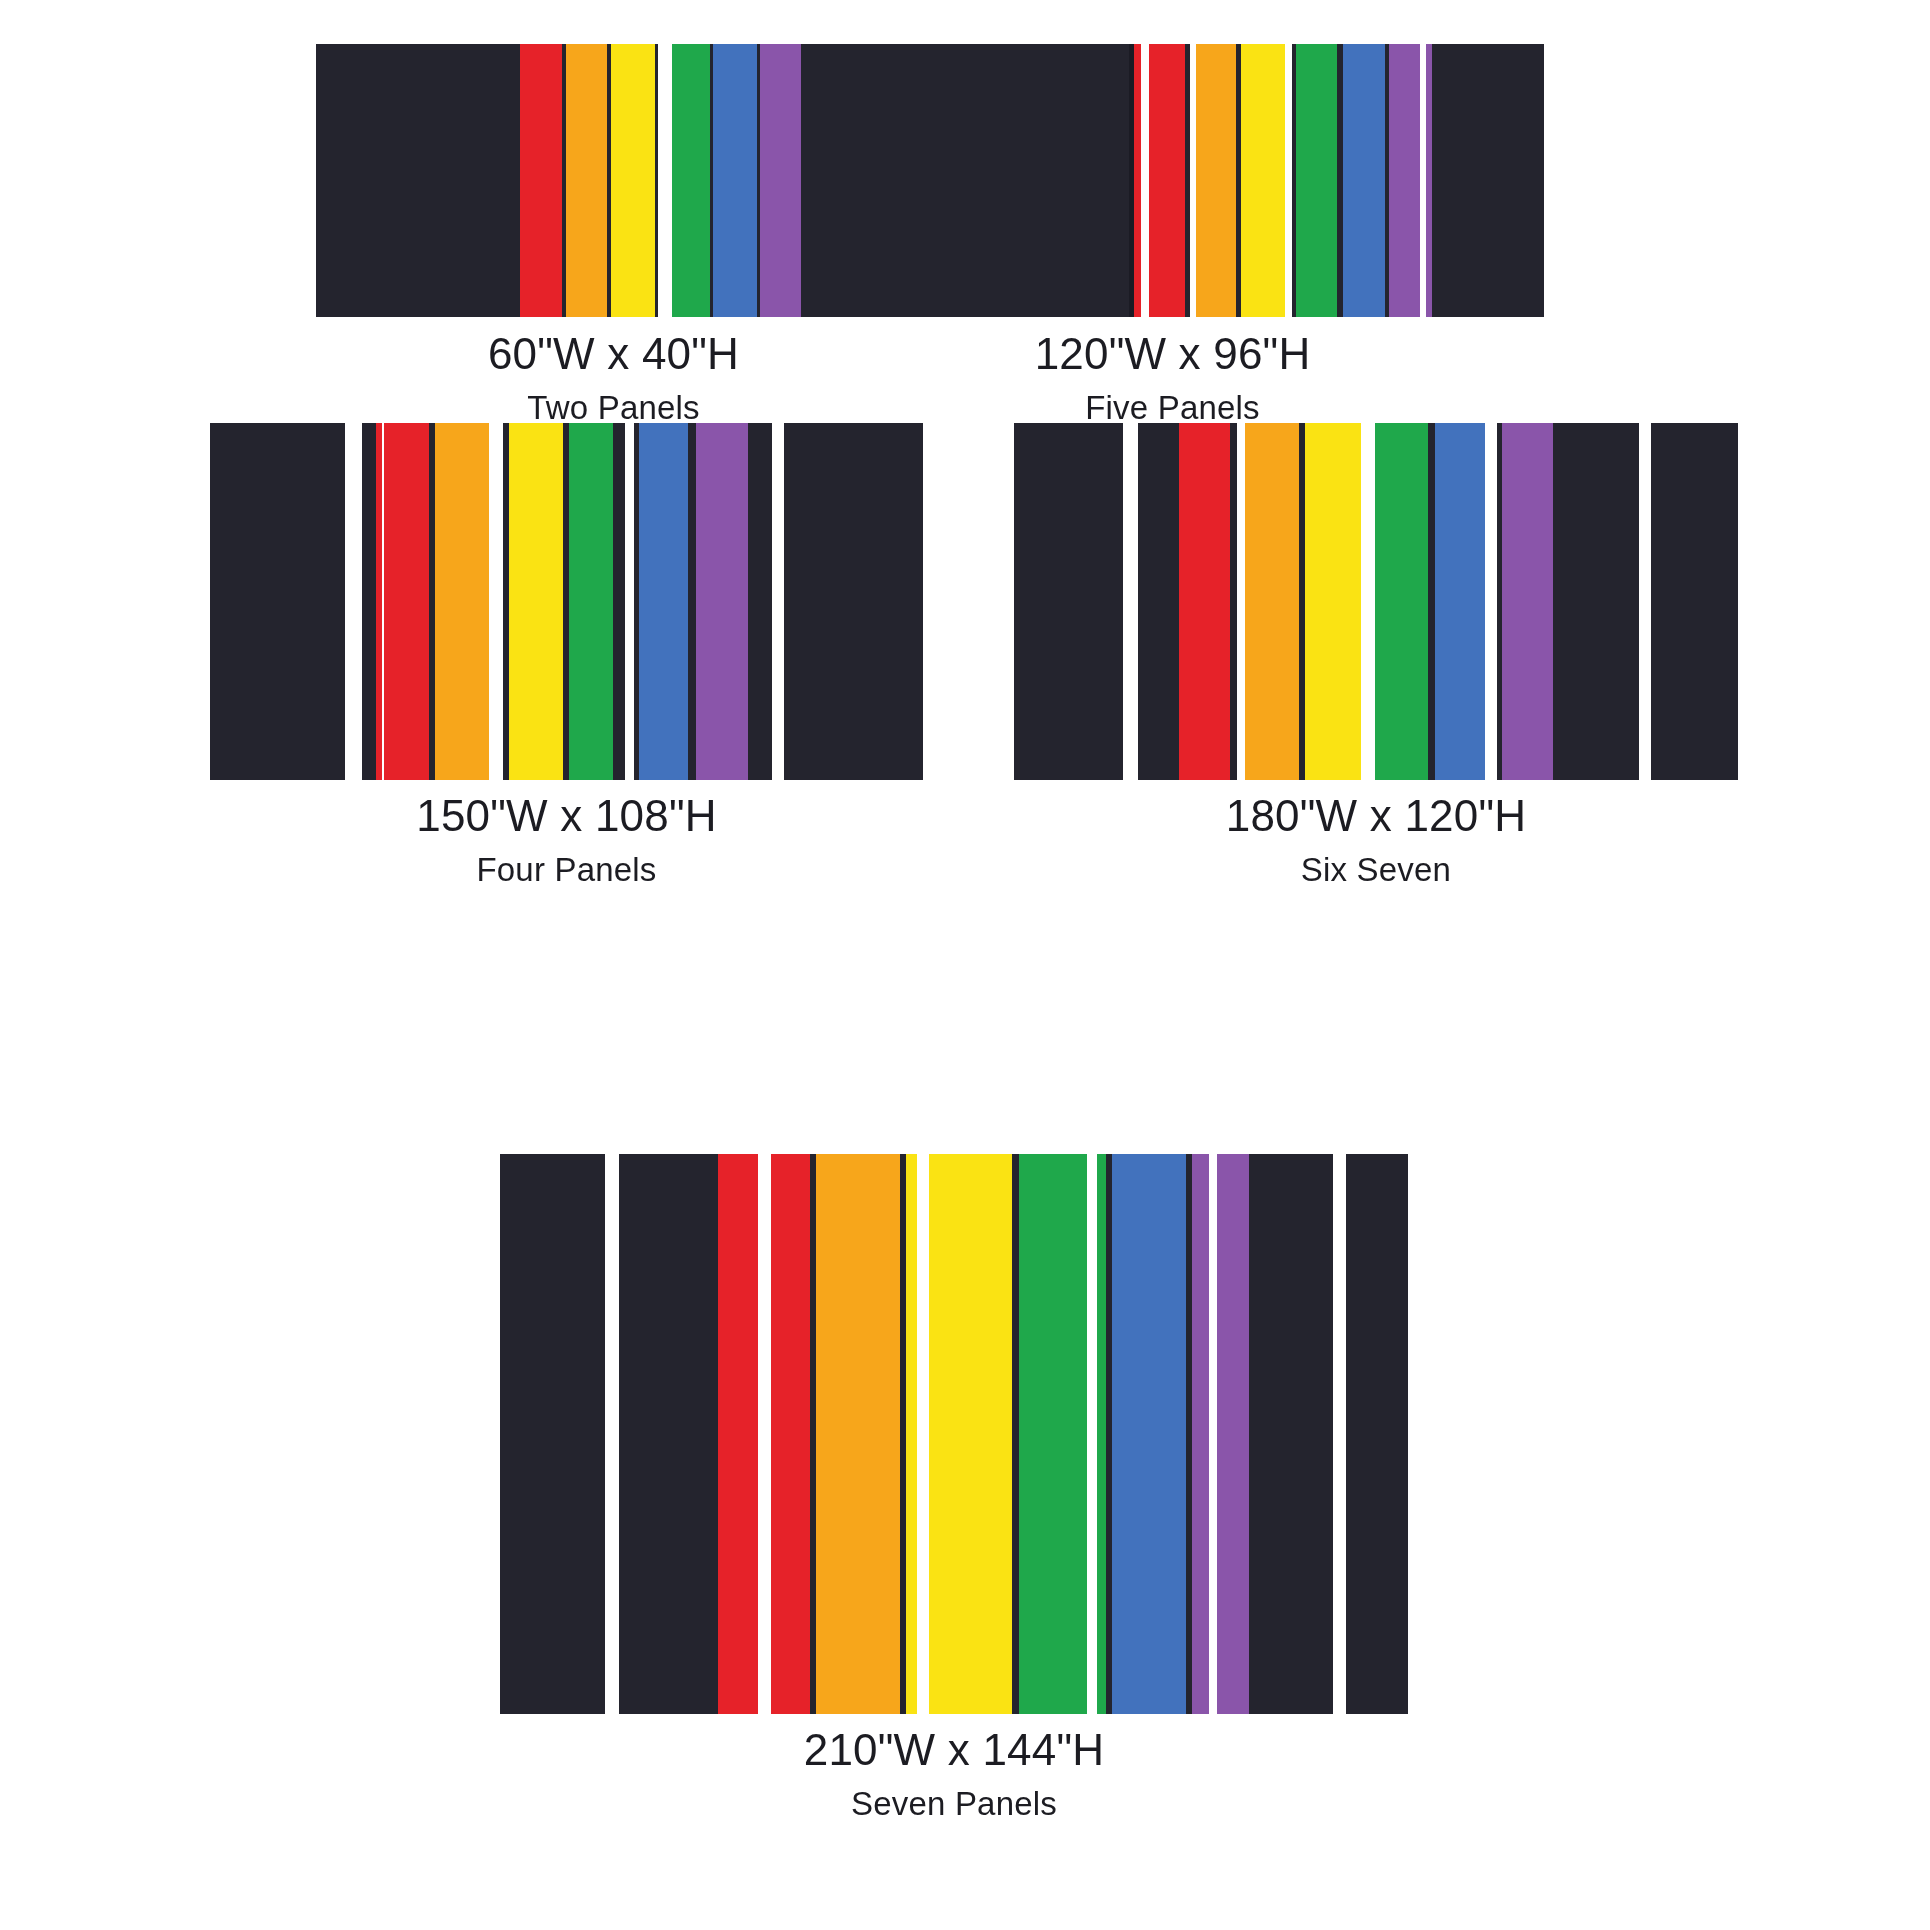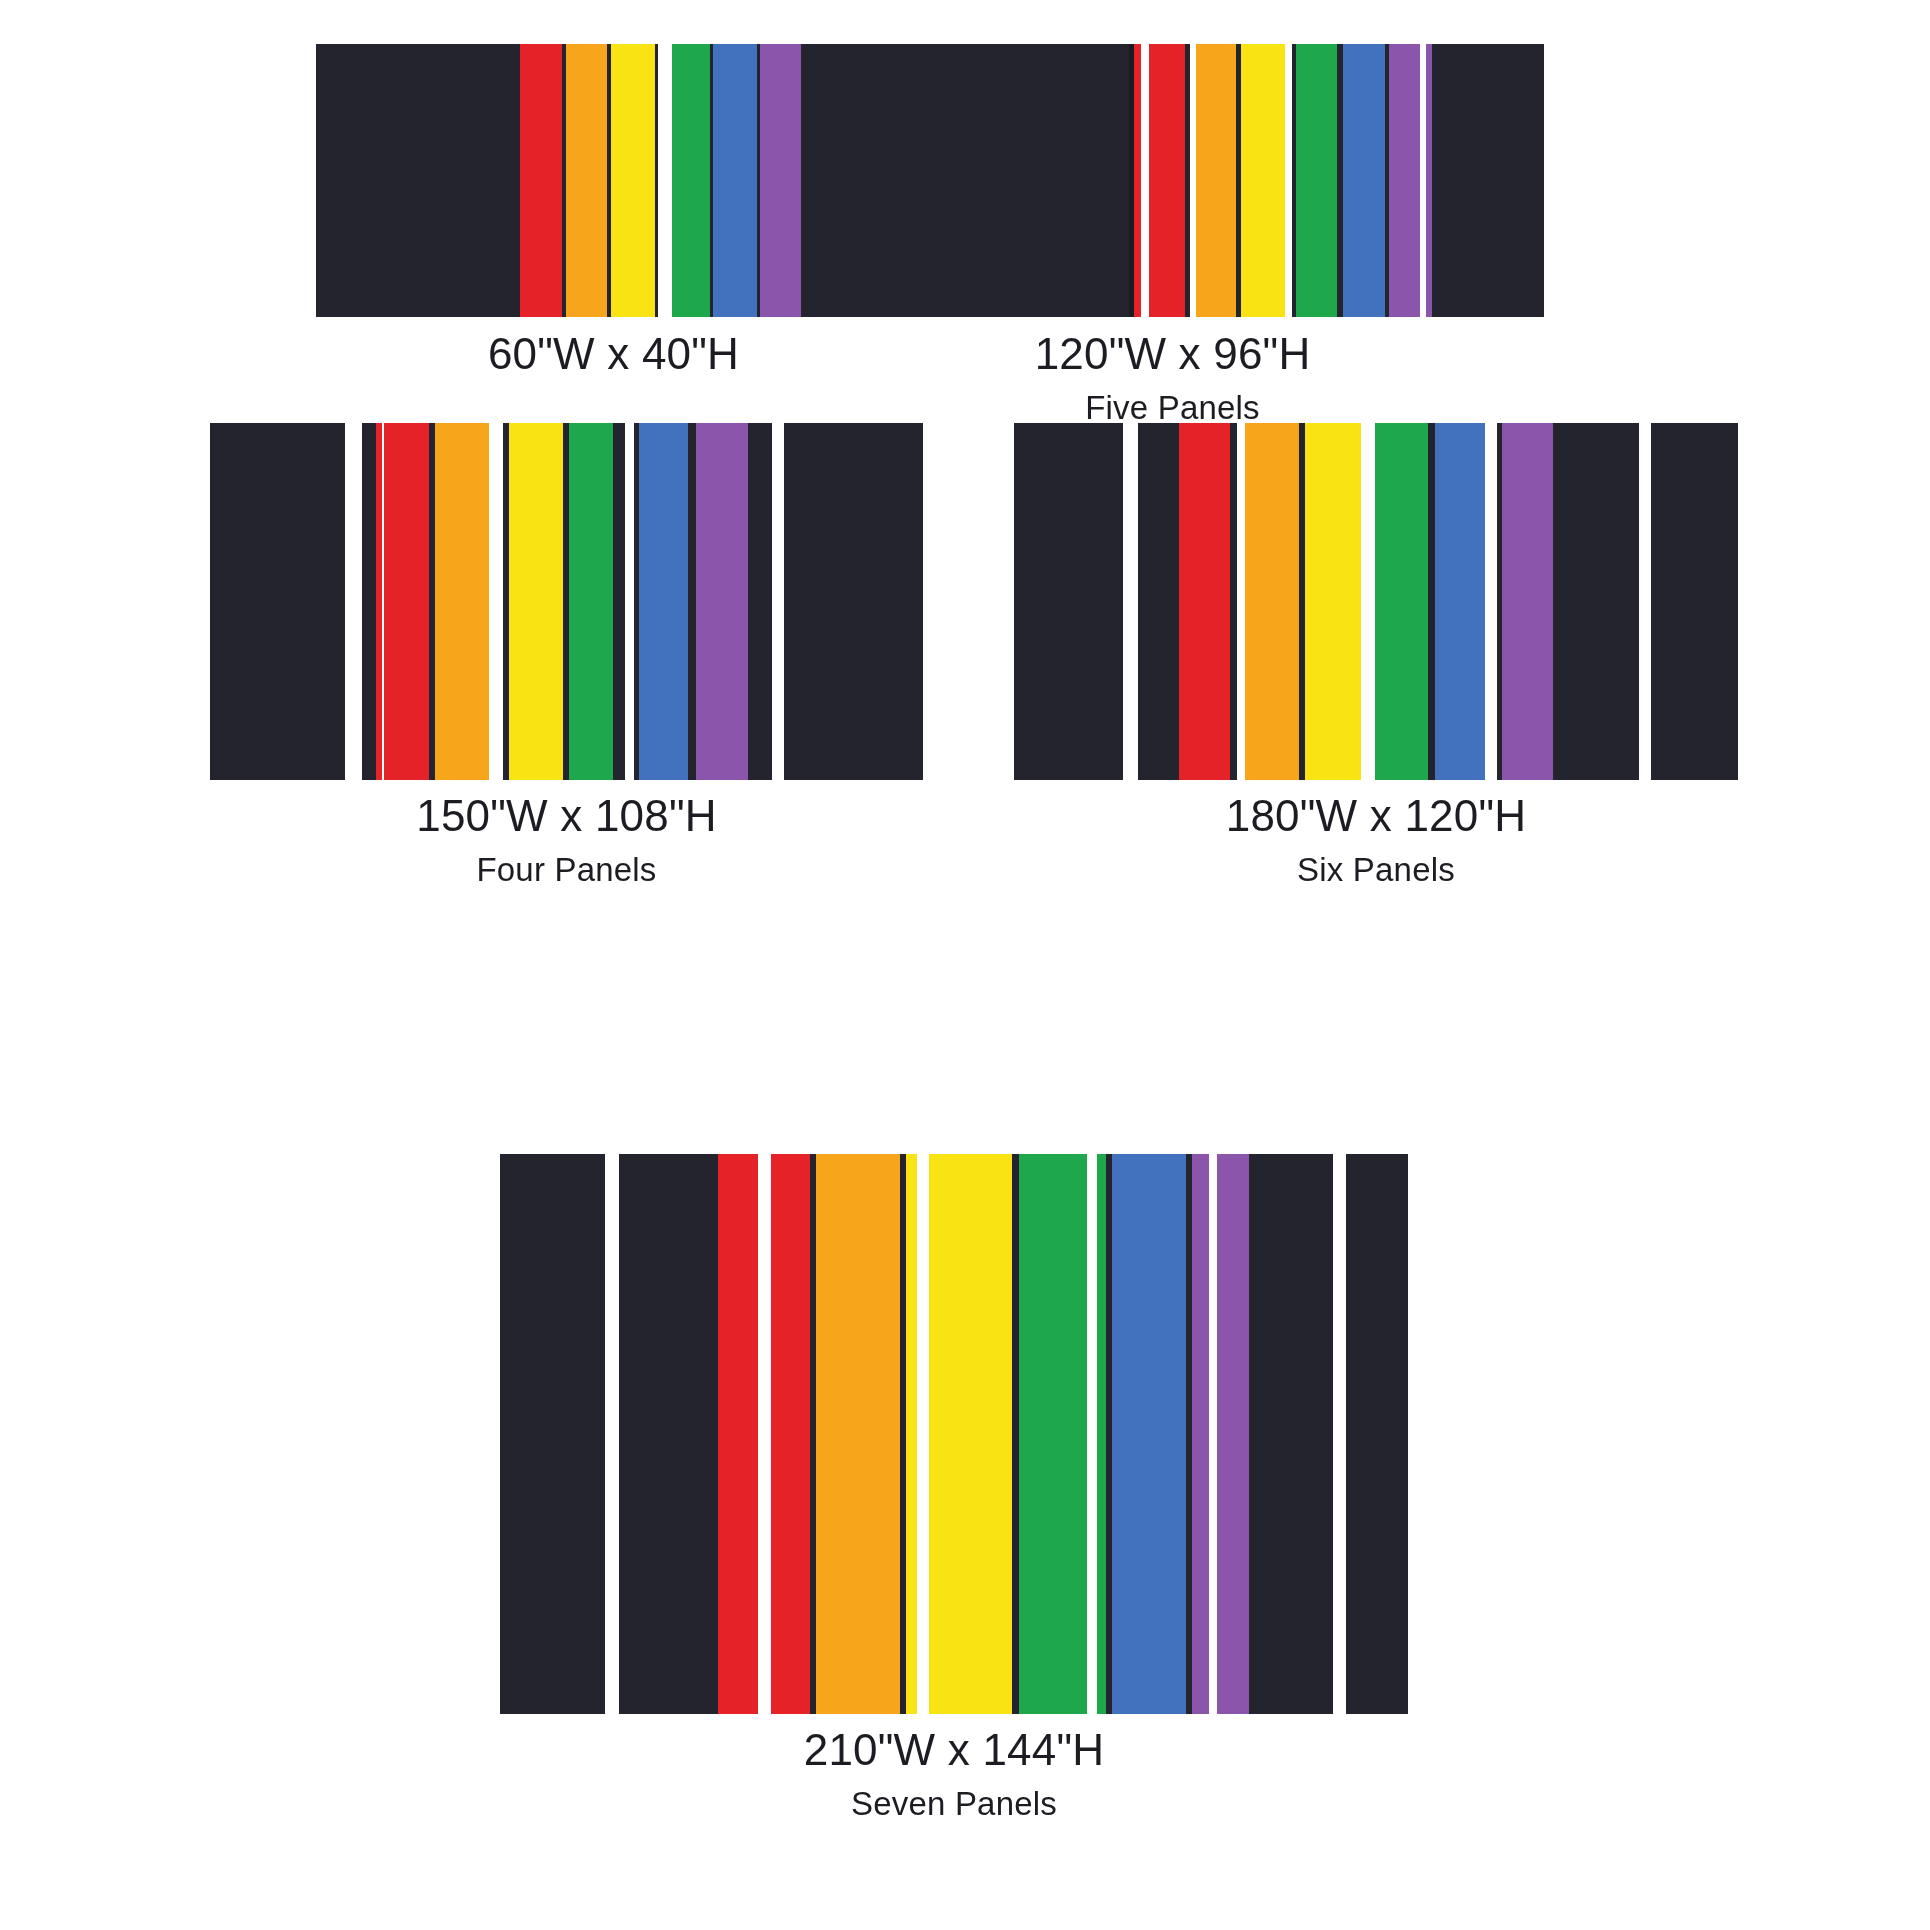--- a/index.html
+++ b/index.html
@@ -74,20 +74,21 @@
         <div class="stripe" style="left: 57.45%; width: 2.35%; background: rgb(255, 255, 255);"></div>
         <div class="stripe" style="left: 59.8%; width: 6.35%; background: rgb(31, 168, 75);"></div>
         <div class="stripe" style="left: 66.15%; width: 0.55%; background: rgb(36, 36, 46);"></div>
         <div class="stripe" style="left: 66.7%; width: 7.35%; background: rgb(66, 114, 189);"></div>
         <div class="stripe" style="left: 74.05%; width: 0.55%; background: rgb(36, 36, 46);"></div>
         <div class="stripe" style="left: 74.6%; width: 6.95%; background: rgb(138, 85, 170);"></div>
         <div class="stripe" style="left: 81.55%; width: 18.45%; background: rgb(36, 36, 46);"></div>
       </div>
       <div class="caption" style="top: 284px;">
         <div class="dim-label">60"W x 40"H</div>
+        <div class="panel-label">Two Panels</div>
       </div>
     </div>
     <div class="product-group" style="left: 801px; top: 44px; width: 743px; height: 409px;">
       <div class="swatch" style="position: absolute; left: 0px; top: 0px; width: 743px; height: 273px;">
         <div class="stripe" style="left: 0%; width: 44.15%; background: rgb(36, 36, 46);"></div>
         <div class="stripe" style="left: 44.15%; width: 0.65%; background: rgb(27, 27, 36);"></div>
         <div class="stripe" style="left: 44.8%; width: 0.95%; background: rgb(230, 34, 41);"></div>
         <div class="stripe" style="left: 45.75%; width: 1.05%; background: rgb(255, 255, 255);"></div>
         <div class="stripe" style="left: 46.8%; width: 4.85%; background: rgb(230, 34, 41);"></div>
         <div class="stripe" style="left: 51.65%; width: 0.75%; background: rgb(36, 36, 46);"></div>
@@ -158,21 +159,21 @@
         <div class="stripe" style="left: 58.2%; width: 6.85%; background: rgb(66, 114, 189);"></div>
         <div class="stripe" style="left: 65.05%; width: 1.65%; background: rgb(255, 255, 255);"></div>
         <div class="stripe" style="left: 66.7%; width: 0.75%; background: rgb(36, 36, 46);"></div>
         <div class="stripe" style="left: 67.45%; width: 6.95%; background: rgb(138, 85, 170);"></div>
         <div class="stripe" style="left: 74.4%; width: 11.95%; background: rgb(36, 36, 46);"></div>
         <div class="stripe" style="left: 86.35%; width: 1.65%; background: rgb(255, 255, 255);"></div>
         <div class="stripe" style="left: 88%; width: 12%; background: rgb(36, 36, 46);"></div>
       </div>
       <div class="caption" style="top: 367px;">
         <div class="dim-label">180"W x 120"H</div>
-        <div class="panel-label">Six Panels</div>
+        <div class="panel-label">Six Seven</div>
       </div>
     </div>
     <div class="product-group" style="left: 500px; top: 1154px; width: 908px; height: 695px;">
       <div class="swatch" style="position: absolute; left: 0px; top: 0px; width: 908px; height: 560px;">
         <div class="stripe" style="left: 0%; width: 11.55%; background: rgb(36, 36, 46);"></div>
         <div class="stripe" style="left: 11.55%; width: 1.55%; background: rgb(255, 255, 255);"></div>
         <div class="stripe" style="left: 13.1%; width: 10.95%; background: rgb(36, 36, 46);"></div>
         <div class="stripe" style="left: 24.05%; width: 4.35%; background: rgb(230, 34, 41);"></div>
         <div class="stripe" style="left: 28.4%; width: 1.45%; background: rgb(255, 255, 255);"></div>
         <div class="stripe" style="left: 29.85%; width: 4.25%; background: rgb(230, 34, 41);"></div>

